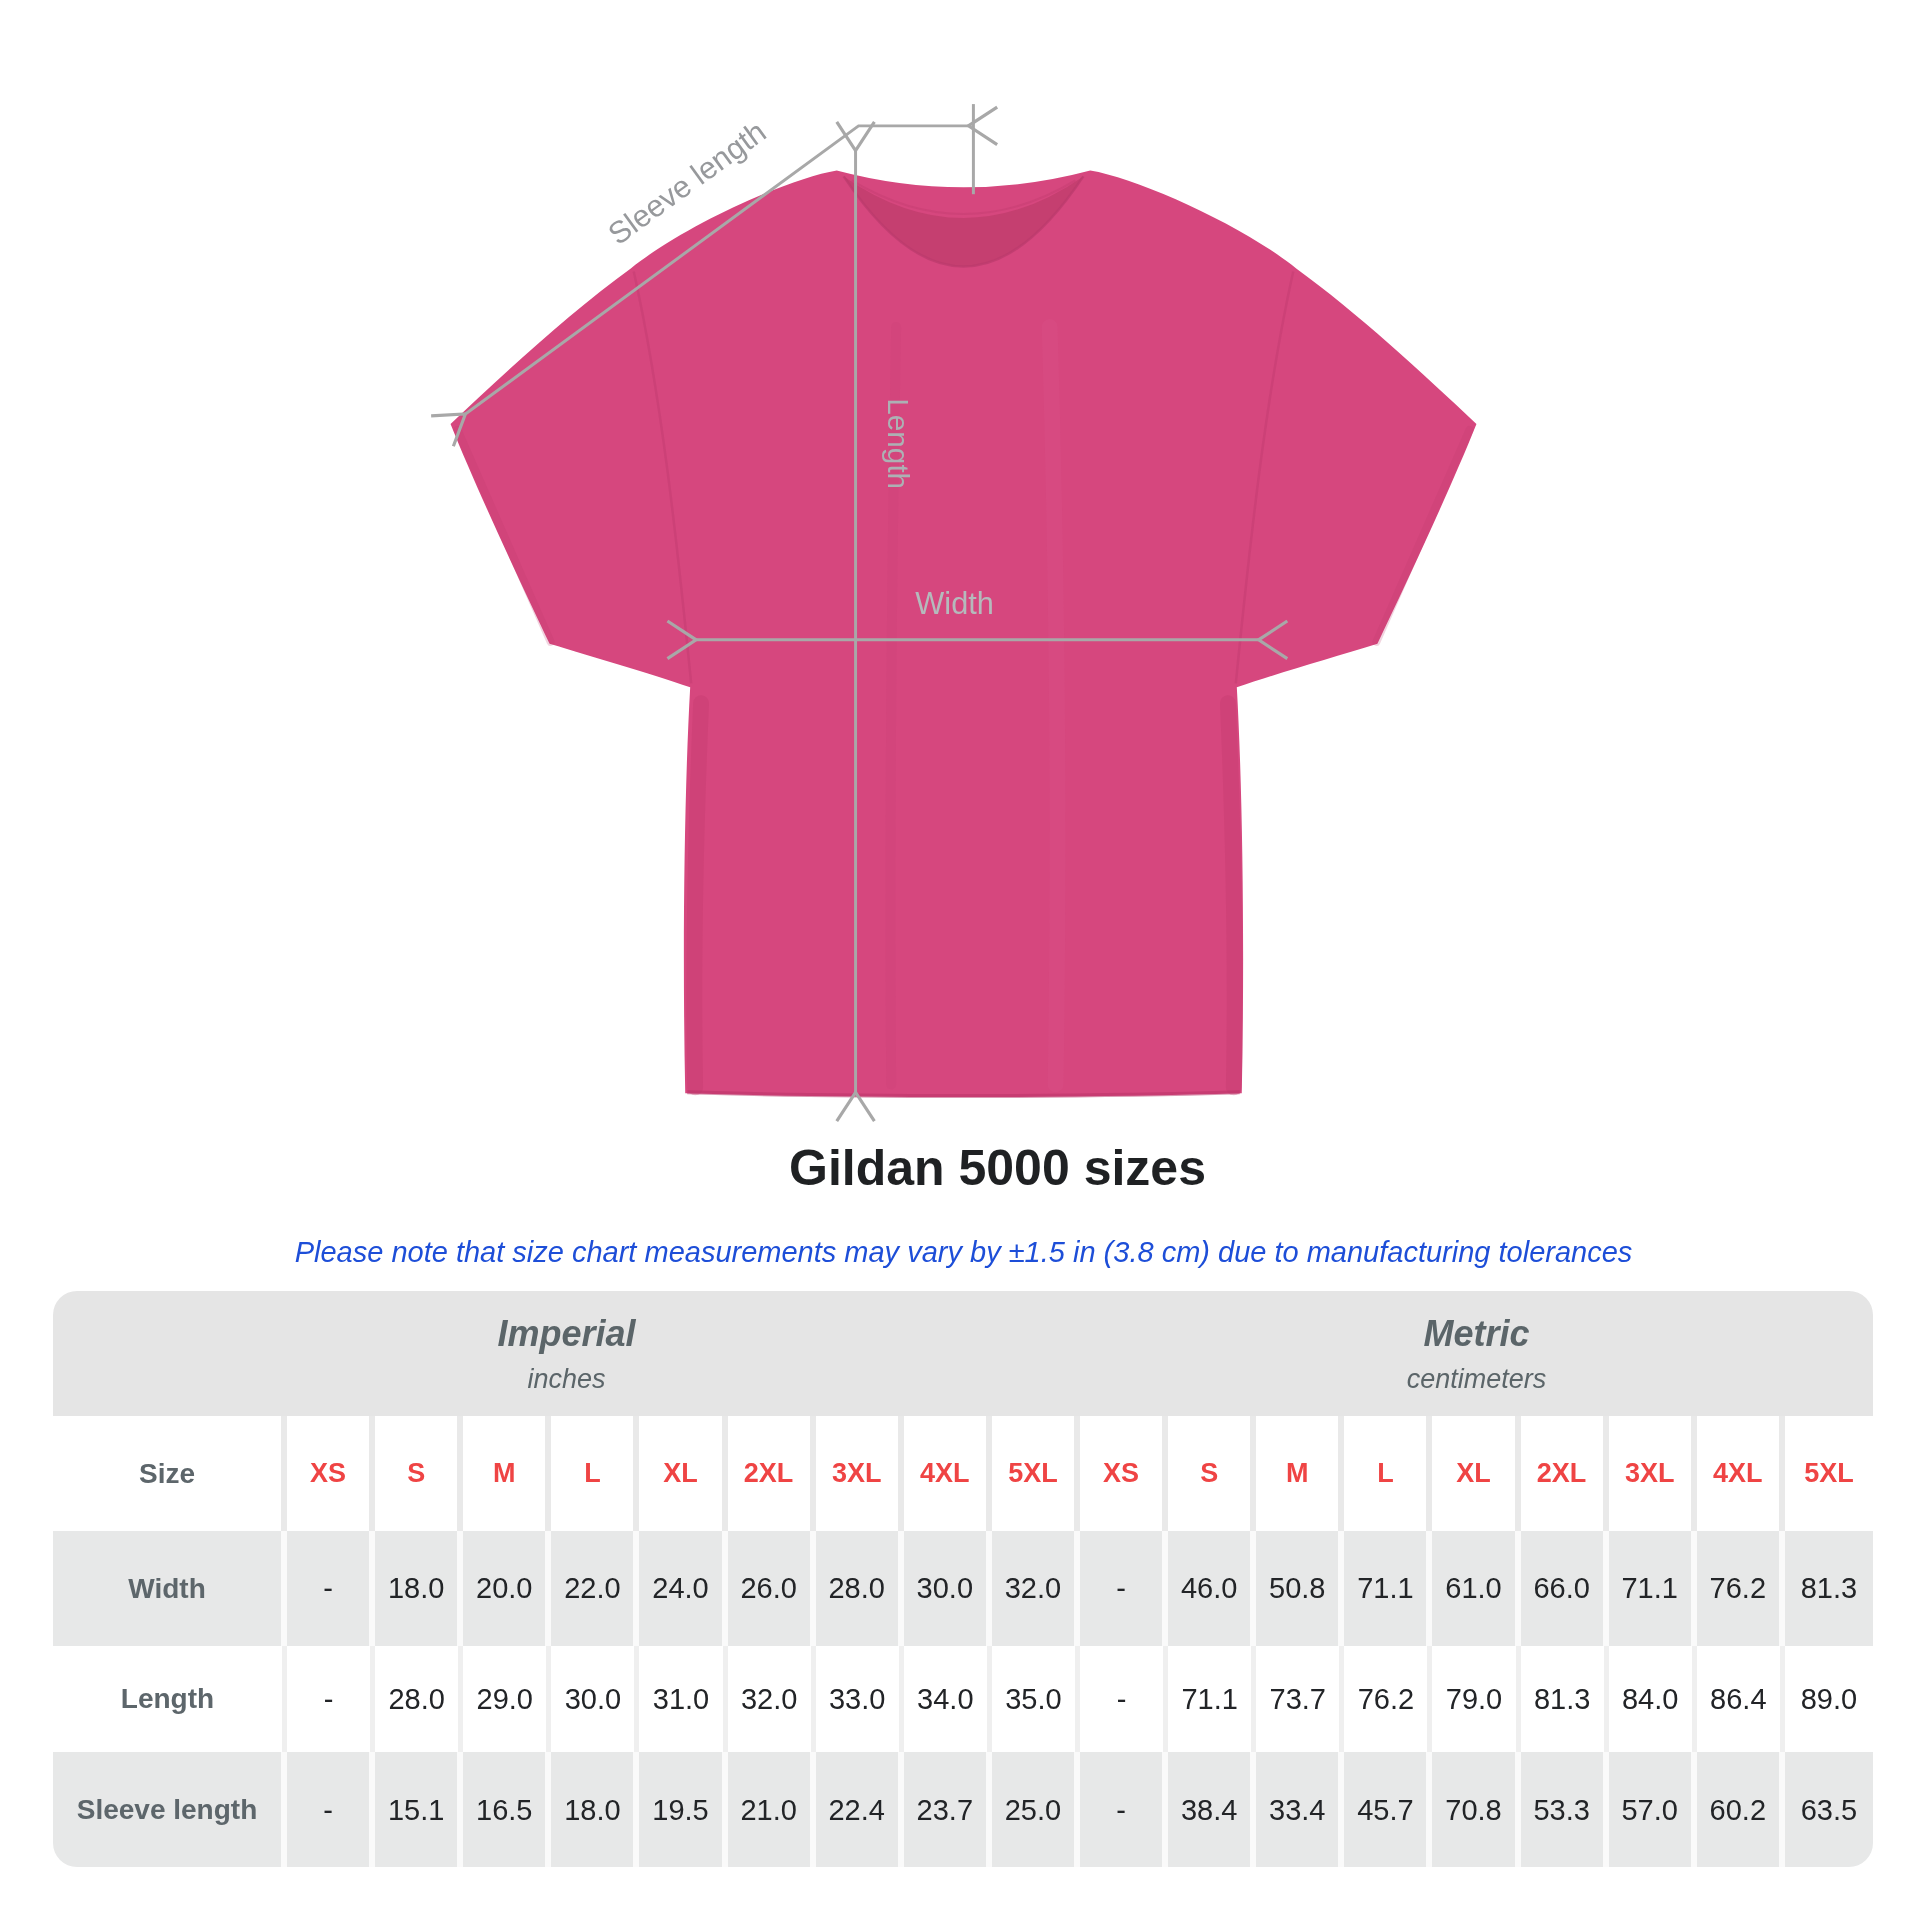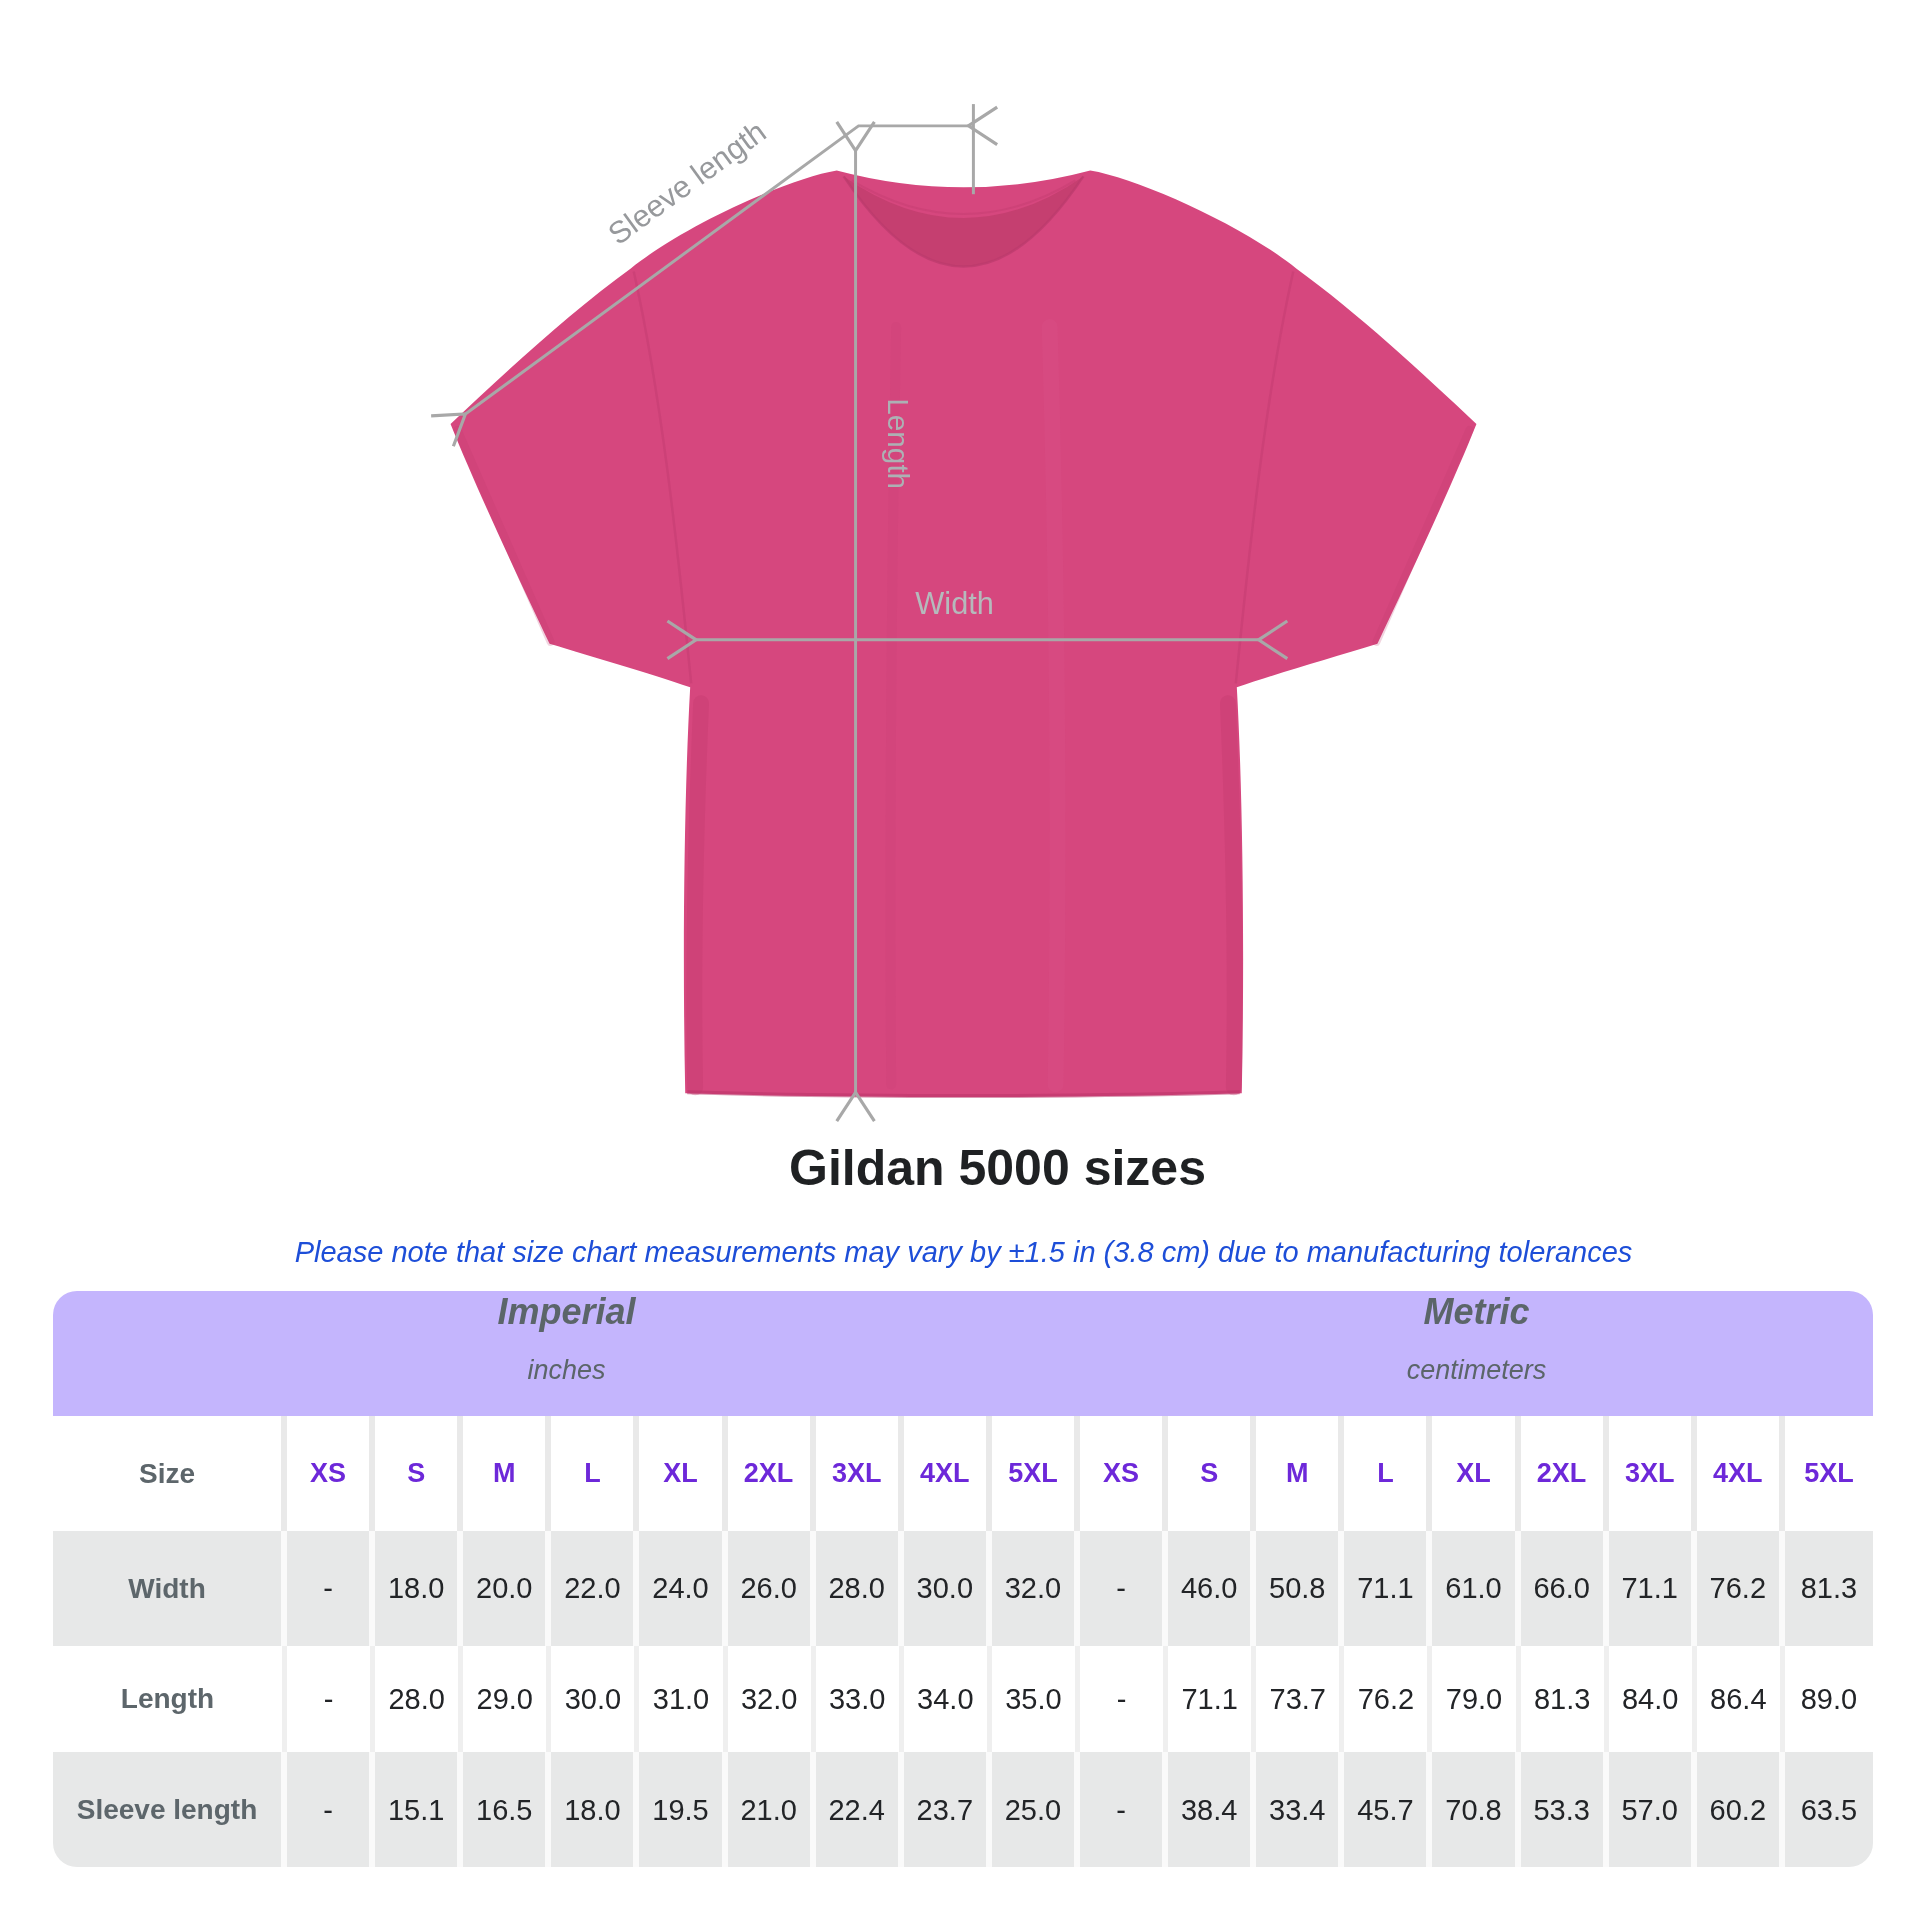--- a/index.html
+++ b/index.html
@@ -18,28 +18,28 @@
     position:absolute;top:1236px;left:0;width:100%;text-align:center;
     font-style:italic;font-size:29px;color:#1d4ed8;
   }
 
   .sizetable{
     position:absolute;left:53px;top:1291px;width:1820px;height:576px;
     display:grid;grid-template-columns:234px repeat(18,1fr);
     grid-template-rows:125px 115px 115px 106px 116px;
     border-radius:24px;overflow:hidden;
   }
-  .band{background:#c4b5fd;display:flex;flex-direction:column;align-items:center;justify-content:flex-start;row-gap:22px}
+  .band{background:#e5e5e5;display:flex;flex-direction:column;align-items:center;justify-content:center;row-gap:9px}
   .band-imp{grid-column:1/11;grid-row:1}
   .band-met{grid-column:11/20;grid-row:1}
   .uname{font-size:36px;font-weight:700;font-style:italic;color:#5b6569}
   .usub{font-size:27px;font-style:italic;color:#5b6569}
 
   .cell{display:flex;align-items:center;justify-content:center;font-size:29px;color:#222427}
-  .szh{background:#ffffff;font-weight:700;font-size:27px;color:#6d28d9;border-right:6px solid #e9e9e9}
+  .szh{background:#ffffff;font-weight:700;font-size:27px;color:#ef4444;border-right:6px solid #e9e9e9}
   .gray{background:#e7e8e8;border-right:6px solid #fafafa}
   .white{background:#ffffff;border-right:5px solid #efefef}
   .lastc{border-right:none!important}
   .lblc{font-weight:700;font-size:28px;color:#5d666b}
 </style>
 </head>
 <body>
 
 <div class="page">
 

